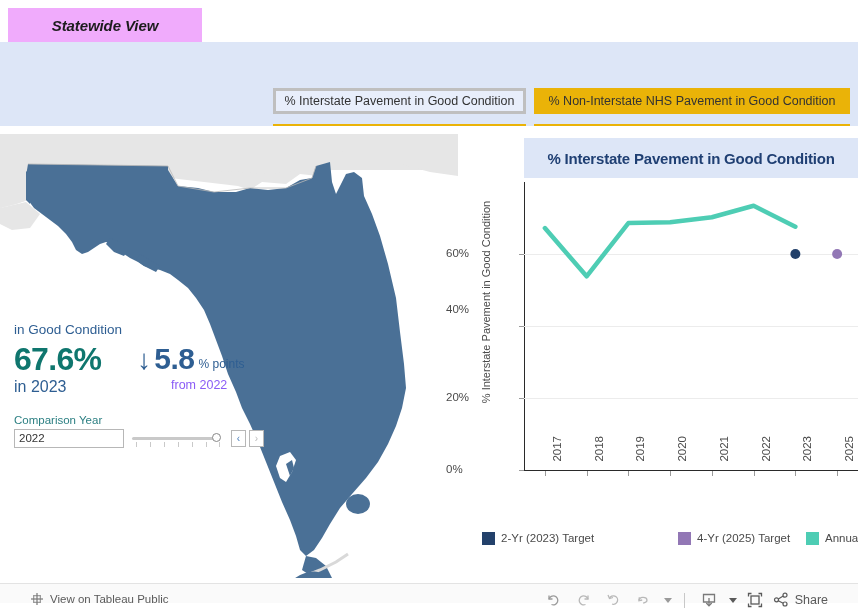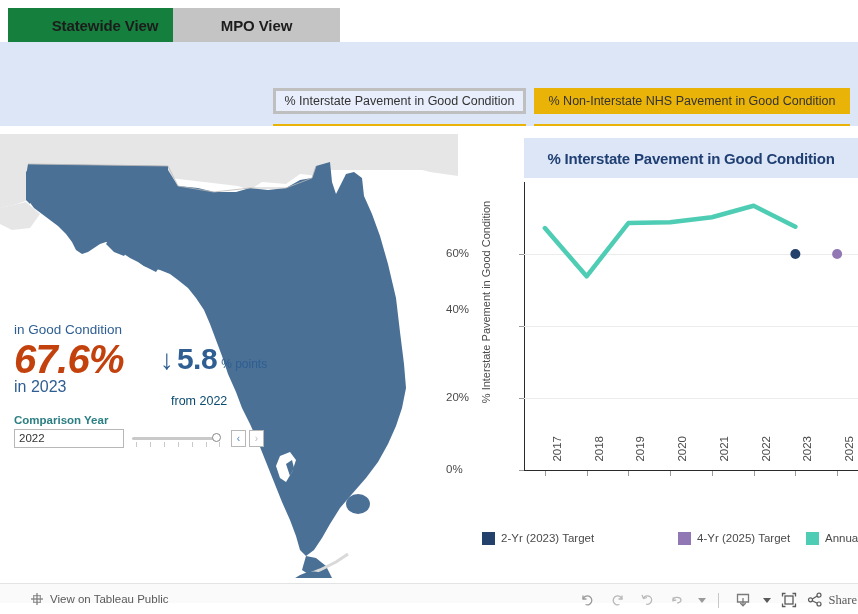--- a/index.html
+++ b/index.html
@@ -14,21 +14,21 @@
   .tabstrip {
     position: absolute; left: 0; top: 0; width: 858px; height: 42px;
     background: #ffffff;
   }
   .tab {
     position: absolute; top: 8px; height: 34px;
     display: flex; align-items: center; justify-content: center;
     font-size: 15px; font-weight: bold; color: #1c1c1c;
     letter-spacing: -0.1px; cursor: pointer;
   }
-  .tab.active { left: 8px; width: 194px; background: #15803d; }
+  .tab.active { left: 8px; width: 194px; background: #f0abfc; font-style: italic; }
   .tab.inactive { left: 173px; width: 167px; background: #c4c4c4; }
 
   
   .headband {
     position: absolute; left: 0; top: 42px; width: 858px; height: 84px;
     background: #dde6f7;
   }
   .mbtn {
     position: absolute; height: 26px;
     display: flex; align-items: center; justify-content: center;
@@ -47,38 +47,38 @@
     background: #ffffff; overflow: hidden;
   }
   .mapsvg { position: absolute; left: 0; top: 0; }
 
   .statblock { position: absolute; left: 14px; top: 178px; width: 270px; }
   .stat-title {
     font-size: 13.5px; color: #2e5e92; line-height: 17px; font-weight: 400;
   }
   .stat-row { display: flex; align-items: flex-end; margin-top: 4px; }
   .bigpct {
-    font-size: 40px; font-weight: bold; color: #c2410c;
-    letter-spacing: -0.7px; line-height: 34px; font-style: italic;
+    font-size: 32px; font-weight: bold; color: #0f766e;
+    letter-spacing: -0.7px; line-height: 34px;
   }
   .delta-wrap { display: flex; align-items: flex-end; margin-left: 36px; }
   .arrow { font-size: 28px; color: #2e5e92; line-height: 32px; font-weight: 300; }
   .delta-num {
     font-size: 30px; font-weight: bold; color: #2e5e92;
     line-height: 34px; margin-left: 3px; letter-spacing: -0.5px;
   }
   .delta-unit { font-size: 12px; color: #2e5e92; margin-left: 4px; padding-bottom: 5px; }
   .sub-row { display: flex; margin-top: 2px; }
   .sub-left { font-size: 16px; color: #2e5e92; width: 95px; }
-  .sub-right { font-size: 12.5px; color: #0c4a6e; margin-left: 62px; margin-top: 16px; }
+  .sub-right { font-size: 12.5px; color: #8b5cf6; margin-left: 62px; }
 
   
   .filter { position: absolute; left: 14px; top: 288px; width: 260px; }
   .filter-label {
-    font-size: 11.5px; font-weight: bold; color: #2b7f82; margin-bottom: 3px;
+    font-size: 11.5px; font-weight: normal; color: #2b7f82; margin-bottom: 3px;
   }
   .filter-row { display: flex; align-items: center; }
   .yearbox {
     width: 110px; height: 19px; border: 1px solid #b7b7b7; background: #fff;
     font-size: 11.5px; color: #333; padding: 0 4px; line-height: 17px;
   }
   .slider { position: relative; width: 96px; height: 19px; margin-left: 8px; }
   .slider-track {
     position: absolute; left: 0; top: 8px; width: 88px; height: 3px;
     background: #c9c9c9; border-radius: 2px;
@@ -150,21 +150,21 @@
   .toolbar {
     position: absolute; left: 0; top: 583px; width: 858px; height: 20px;
     background: #fafafa; border-top: 1px solid #e3e3e3;
   }
   .tab-public {
     position: absolute; left: 30px; top: 8px;
     display: flex; align-items: center; font-size: 11.5px; color: #5a5a5a;
     cursor: pointer;
   }
   .tabicon { width: 14px; height: 14px; margin-right: 6px; position: relative; }
-  .tools { position: absolute; right: 1px; top: 6px; display: flex; align-items: center; font-family: Liberation Serif, serif; }
+  .tools { position: absolute; right: 30px; top: 6px; display: flex; align-items: center; }
   .tool { width: 30px; height: 20px; display: flex; align-items: center;
           justify-content: center; cursor: pointer; }
   .sep { width: 1px; height: 15px; background: #c8c8c8; margin: 0 9px; }
   .sharebtn {
     display: flex; align-items: center; font-size: 12.5px; color: #5a5a5a;
     cursor: pointer; margin-left: 2px;
   }
   .caret {
     width: 0; height: 0; border-left: 4px solid transparent;
     border-right: 4px solid transparent; border-top: 5px solid #9a9a9a;
@@ -172,23 +172,20 @@
   }
 </style>
 </head>
 <body>
 
 <div id="app">
 
   <div class="tabstrip">
     <div class="tab active">
       <span>Statewide View</span>
-    </div>
-    <div class="tab inactive">
-      <span>MPO View</span>
     </div>
   </div>
 
   <div class="headband">
     <div class="mbtn sel" id="mb1">
       <span>% Interstate Pavement in Good Condition</span>
     </div>
     <div class="mbtn" id="mb2">
       <span>% Interstate Pavement in Poor Condition</span>
     </div>

